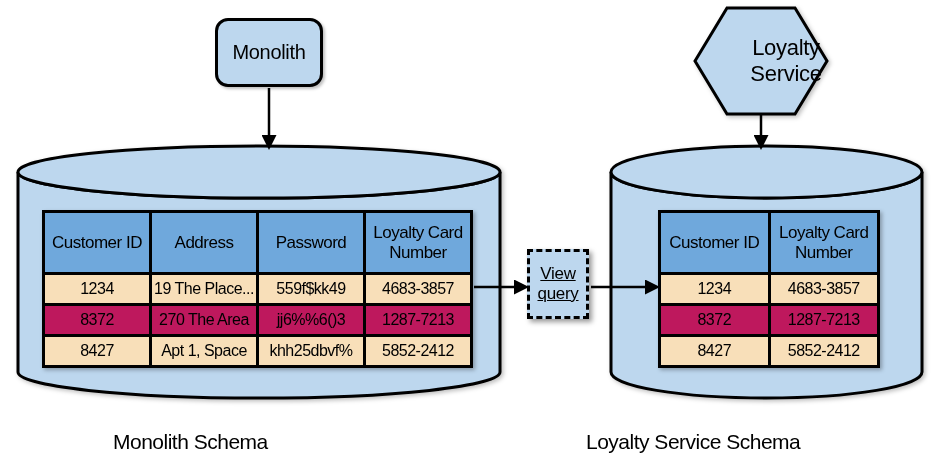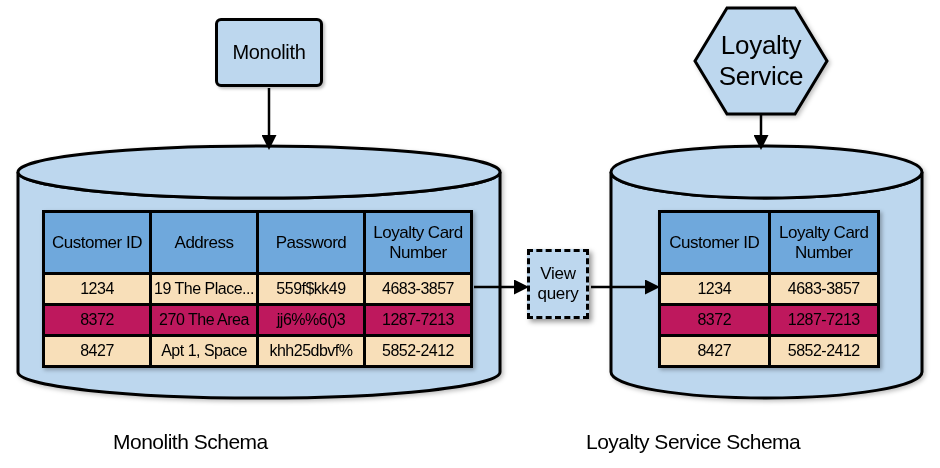--- a/index.html
+++ b/index.html
@@ -11,31 +11,32 @@
   .bg-svg { position:absolute; left:0; top:0; }
   .shape { filter: drop-shadow(2px 2px 2px rgba(0,0,0,0.25)); }
 
   .node-label {
     position:absolute; display:flex; align-items:center; justify-content:center;
     text-align:center; letter-spacing:-0.3px;
   }
 
   .monolith-box {
     left:215px; top:18px; width:108px; height:69px;
-    background:#BDD7EE; border:3px solid #000; border-radius:6px;
+    background:#BDD7EE; border:3px solid #000; border-radius:13px;
     font-size:20px; box-shadow:2px 2px 3px rgba(0,0,0,0.25);
   }
 
-  .hex-label { left:711px; top:28px; width:100px; height:66px; font-size:26px; line-height:1.2; }
+  .hex-label { left:736px; top:28px; width:100px; height:66px; font-size:22px; line-height:1.2; }
 
   .view-query {
     left:527px; top:249px; width:62px; height:70px;
     background:#BDD7EE; border:3px dashed #000;
     font-size:17px; line-height:1.2; padding:2px;
     box-shadow:3px 3px 5px rgba(0,0,0,0.4);
+    text-decoration:underline;
   }
 
   table.schema {
     position:absolute; border-collapse:collapse; table-layout:fixed;
     box-shadow:2px 2px 4px rgba(0,0,0,0.3); background:#fff;
   }
   .schema th, .schema td {
     border:3px solid #000; text-align:center; vertical-align:middle;
     letter-spacing:-0.5px; padding:0 1px;
   }

